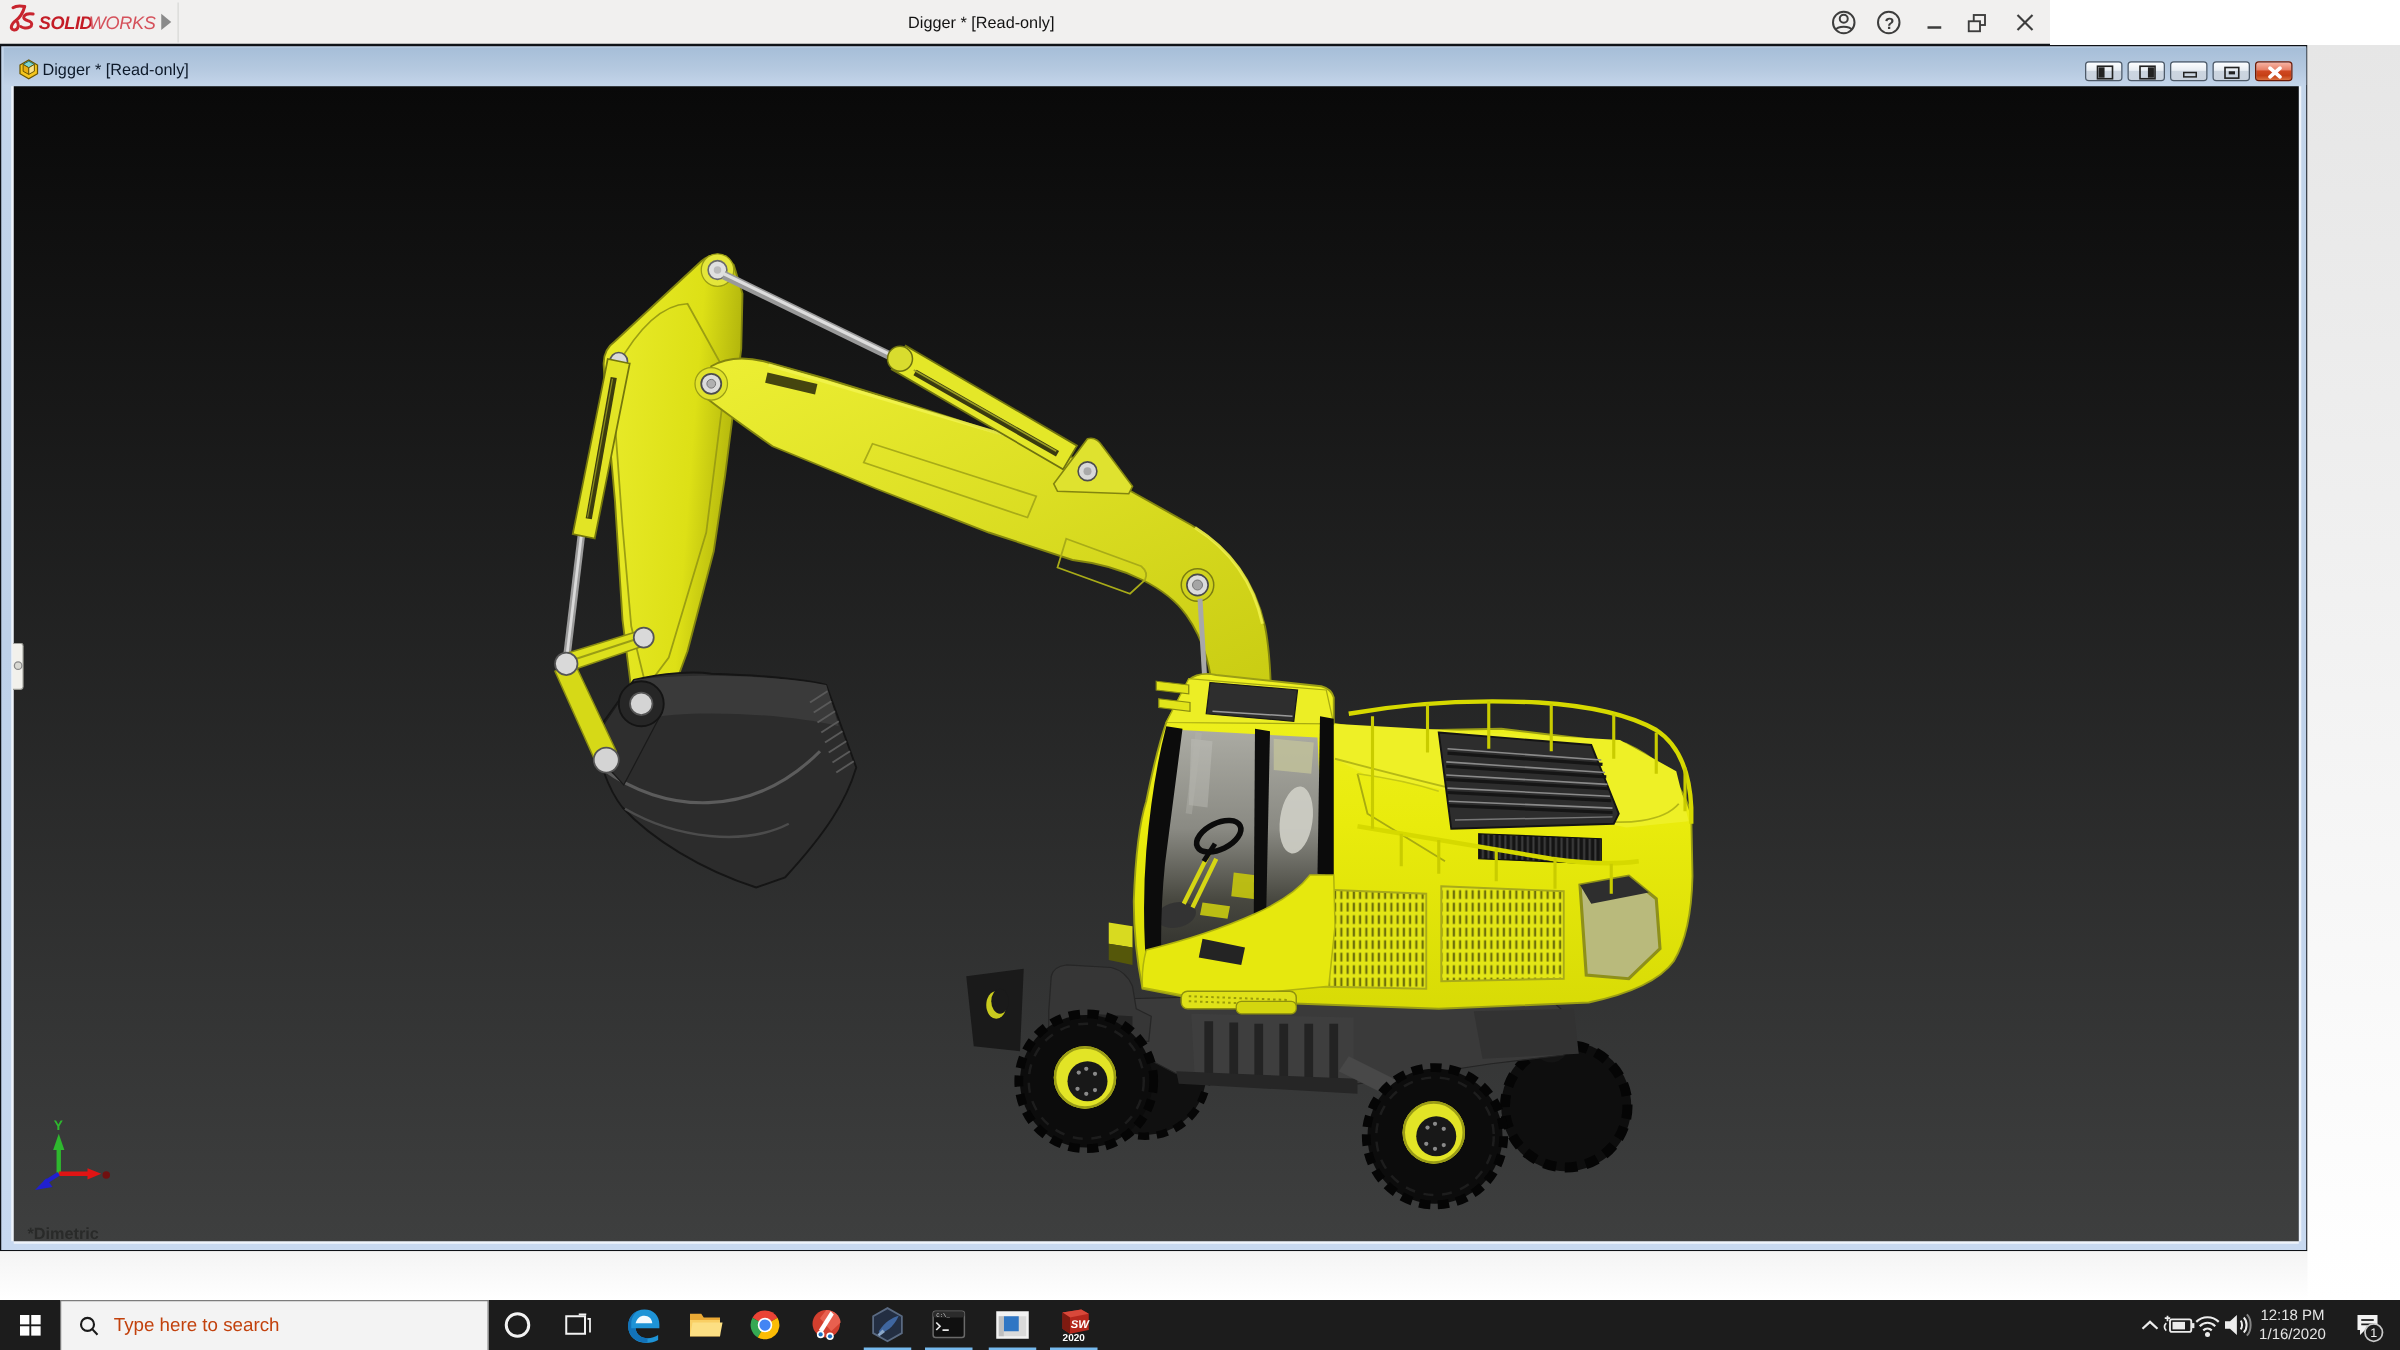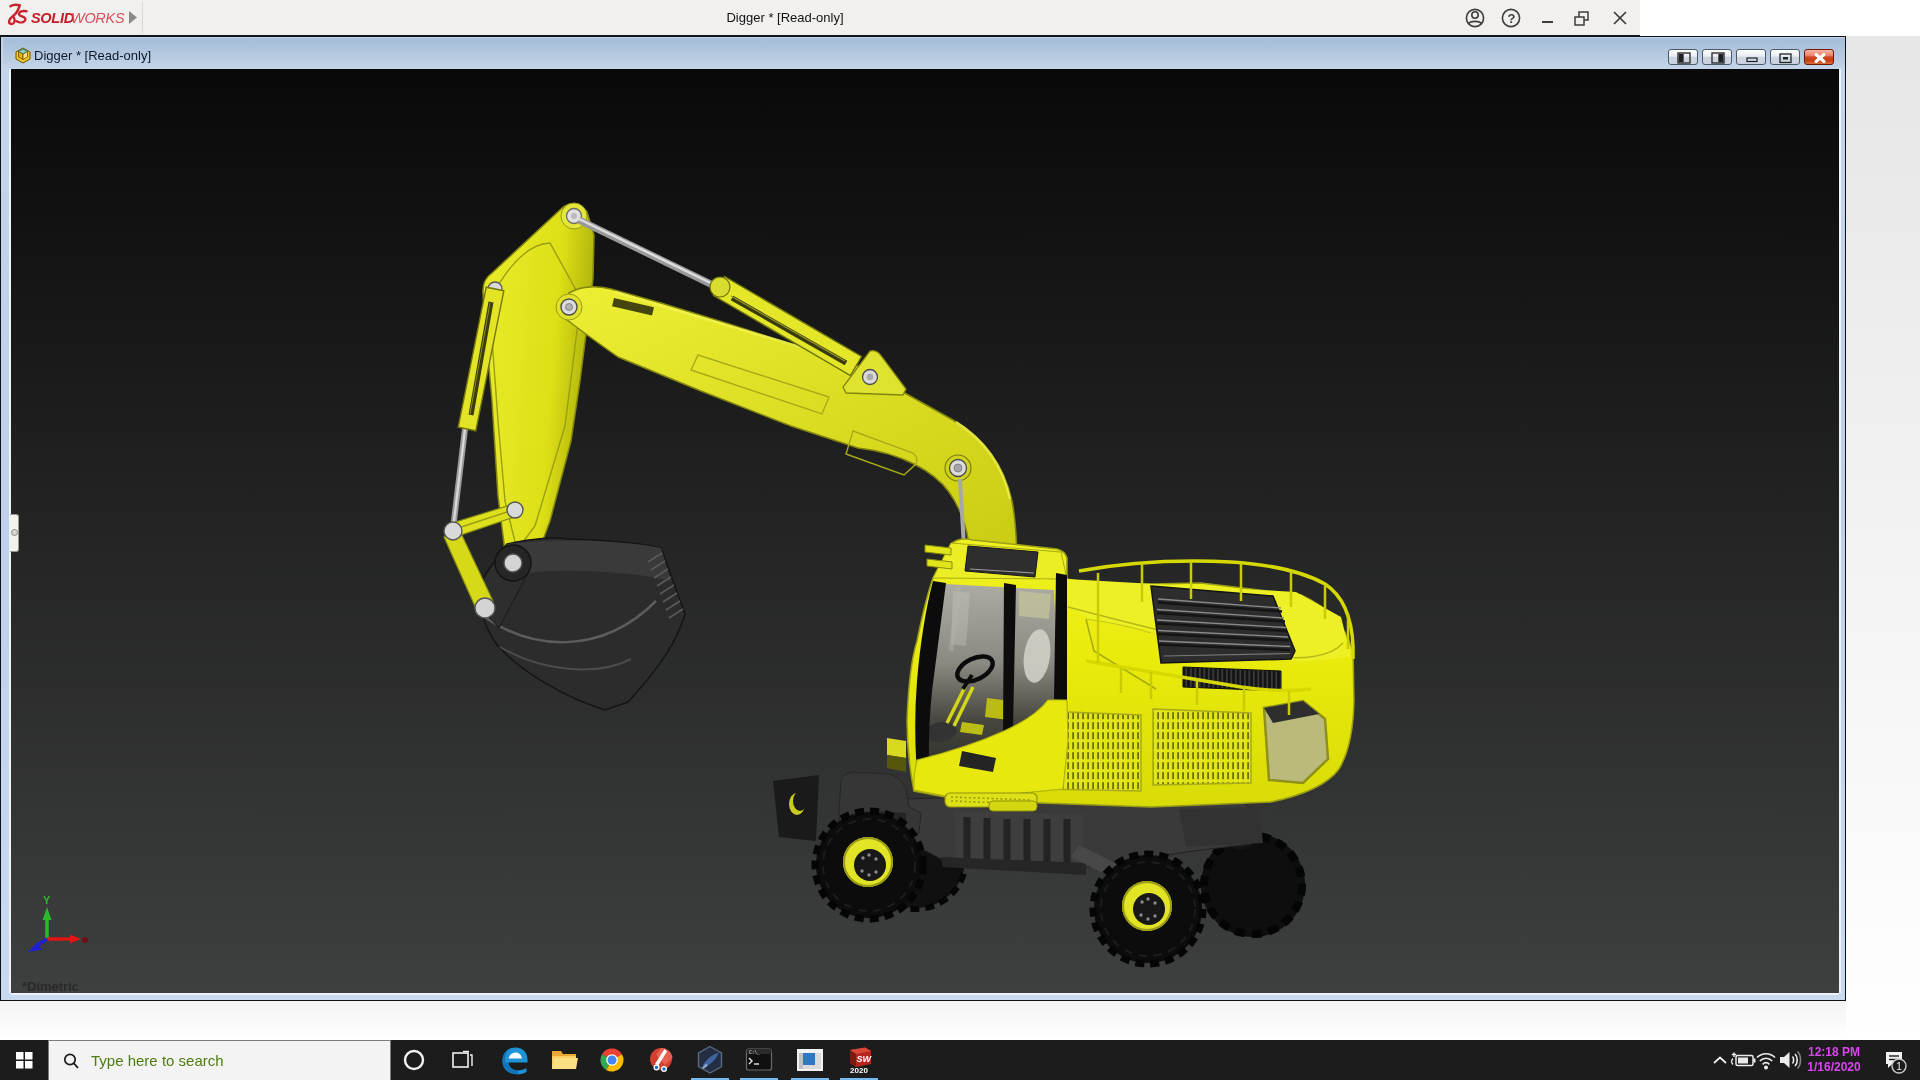--- a/index.html
+++ b/index.html
@@ -30,25 +30,25 @@
   border:1px solid #9a9a94; border-left:none; border-radius:0 3px 3px 0; }
 #splittab i { position:absolute; left:1px; top:14px; width:7px; height:7px; border:1px solid #8a8a8a;
   border-radius:50%; background:#d8d8d2; display:block; }
 #rightfill { position:absolute; left:1846px; top:36px; width:74px; height:1004px;
   background:linear-gradient(to bottom,#e6e6e6,#ffffff); }
 #bottomfill { position:absolute; left:0px; top:1001px; width:1846px; height:39px;
   background:linear-gradient(to bottom,#f4f4f4,#ffffff); }
 #taskbar { position:absolute; left:0; top:1040px; width:1920px; height:40px; background:#1c1c1c; }
 #searchbox { position:absolute; left:48px; top:0px; width:343px; height:40px; background:#f3f3f3;
   border:1px solid #7c7c7c; border-bottom:none; }
-#searchbox span { position:absolute; left:42px; top:11px; font-size:15px; color:#4d7c0f; }
+#searchbox span { position:absolute; left:42px; top:11px; font-size:15px; color:#c2410c; }
 .tbico { position:absolute; top:0; width:48px; height:40px; }
 .runline { position:absolute; top:37.5px; height:2.5px; background:#76b9ed; }
-#traytime { position:absolute; left:1806px; top:0px; width:56px; height:40px; color:#d946ef;
-  font-size:12px; text-align:center;font-weight:bold; }
+#traytime { position:absolute; left:1806px; top:0px; width:56px; height:40px; color:#e5e5e5;
+  font-size:12px; text-align:center; }
 #traytime div { line-height:15px; }
 </style>
 </head>
 <body>
 
 <div id="titlebar">
   <svg class="abs" style="left:0;top:0" width="480" height="36" viewBox="0 0 480 36">
     <g fill="none" stroke="#c8242e" stroke-width="2.4" stroke-linecap="round">
       <path d="M 19.8,5.2 C 15.2,4.3 11.8,5.2 10.4,6.2"></path>
       <path d="M 19.6,5.6 C 18.4,10 16.2,13.8 12.8,16.3 C 8.6,19.3 8,23.2 10.8,23.9 C 13.7,24.6 15.5,21.3 14.3,18.4 C 13.9,17.3 13.5,16.6 12.8,16.3"></path>

